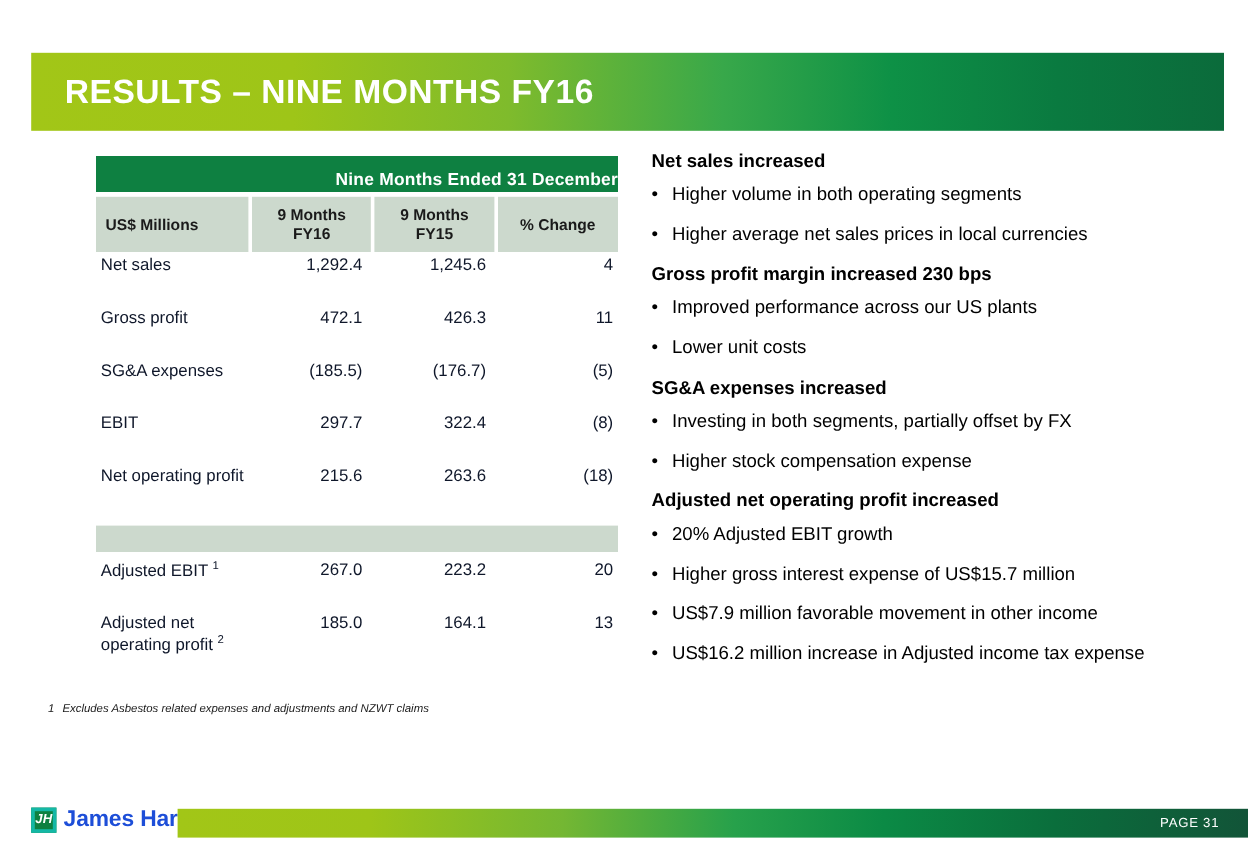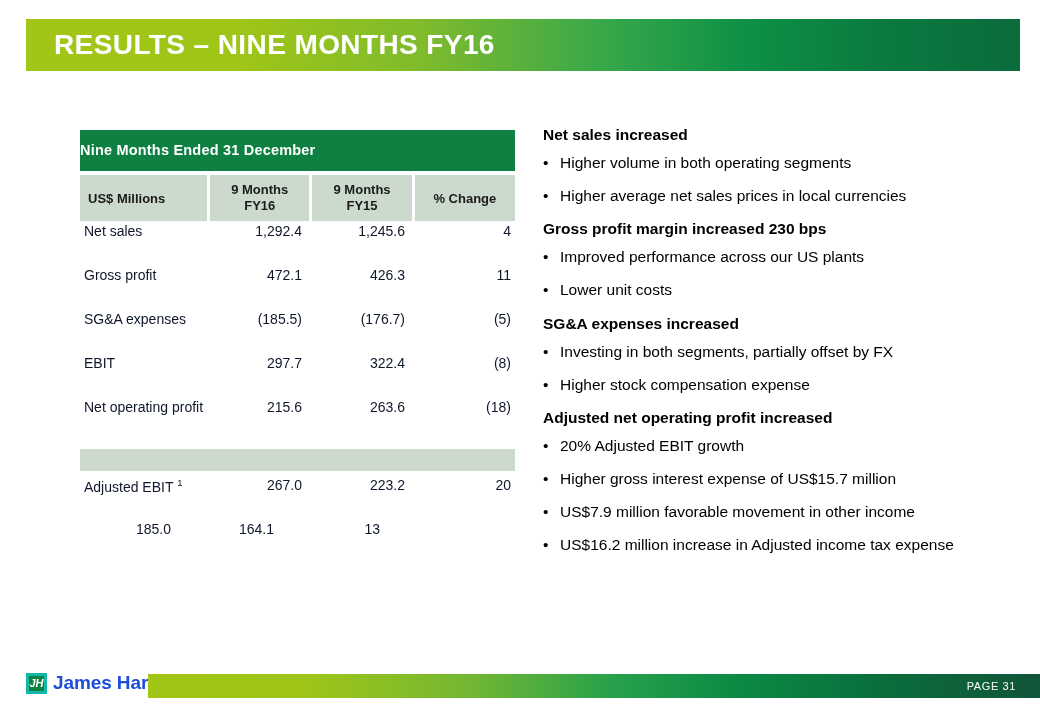--- a/index.html
+++ b/index.html
@@ -6,22 +6,22 @@
   html, body {
     width: 1040px; height: 720px;
     background: #ffffff;
     font-family: "Liberation Sans", sans-serif;
     overflow: hidden;
   }
   .slide { position: relative; width: 1040px; height: 720px; background:#fff; }
 
   
   .title-band {
-    position: absolute; left: 26px; top: 19px;
-    width: 994px; height: 52px;
+    position: absolute; left: 26px; top: 44px;
+    width: 994px; height: 65px;
     background: linear-gradient(to right,
         #a2c617 0%, #9ec518 22%, #7fbb2c 40%,
         #38a84a 58%, #0e9146 72%, #0a7a40 86%, #0b6b3b 100%);
   }
   .title-text {
     position: absolute; left: 28px; top: 50%;
     transform: translateY(-50%);
     color: #ffffff;
     font-size: 28px; font-weight: bold;
     letter-spacing: 0.4px;
@@ -30,22 +30,22 @@
 
   
   .table-wrap {
     position: absolute; left: 80px; top: 130px;
     width: 435px;
   }
   .tbl-title {
     background: #0e8041;
     color: #ffffff;
     font-size: 14.5px; font-weight: bold;
-    text-align: left;
-    padding: 12px 0 13px 0;
+    text-align: right;
+    padding: 12px 0 2px 0;
     letter-spacing: 0.2px;
   }
   .tbl-head {
     display: flex;
     margin-top: 4px;
     gap: 3px;
     justify-content: space-between;
   }
   .tbl-head .hc {
     background: #ccd9cd;
@@ -210,28 +210,32 @@
     <div class="spacer-band"></div>
 
     <div class="tbl-body">
       <div class="trow">
         <div class="lbl"><span>Adjusted EBIT</span> <sup>1</sup></div>
         <div class="v1">267.0</div>
         <div class="v2">223.2</div>
         <div class="v3">20</div>
       </div>
       <div class="trow tall">
+        <div class="lbl"><span>Adjusted net operating profit</span> <sup>2</sup></div>
         <div class="v1">185.0</div>
         <div class="v2">164.1</div>
         <div class="v3">13</div>
       </div>
     </div>
   </div>
 
   <div class="footnotes">
+    <div class="fn">
+      <span class="num">1</span><span>Excludes Asbestos related expenses and adjustments and NZWT claims</span>
+    </div>
   </div>
 
   <div class="right-col">
 
     <div class="blk">
       <div class="blk-head">Net sales increased</div>
       <div class="bul">
         <span class="dot">•</span>
         <span class="txt">Higher volume in both operating segments</span>
       </div>

